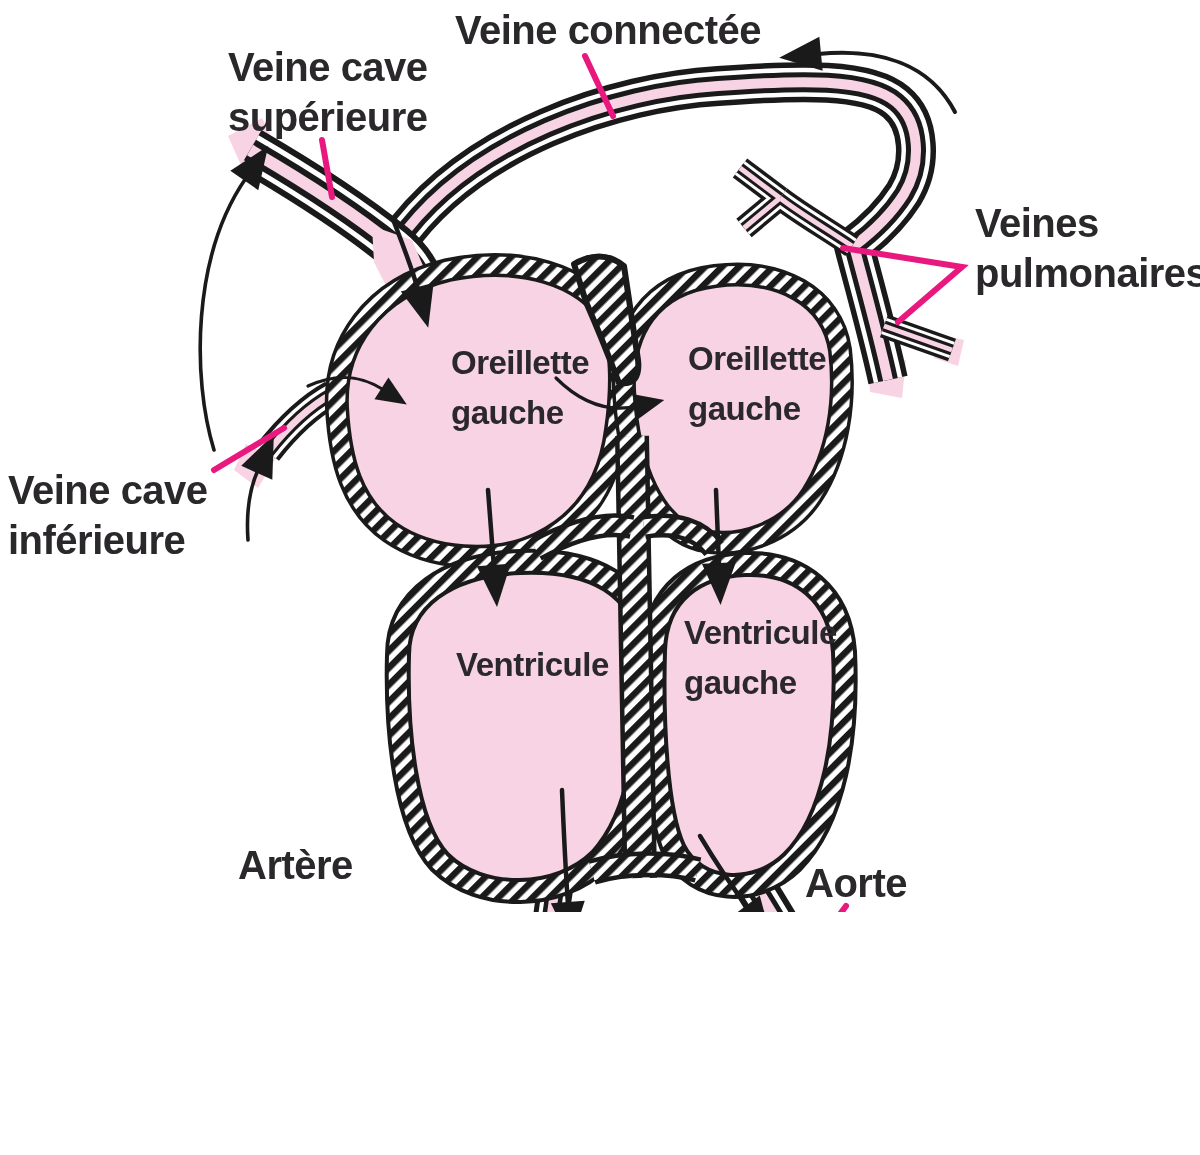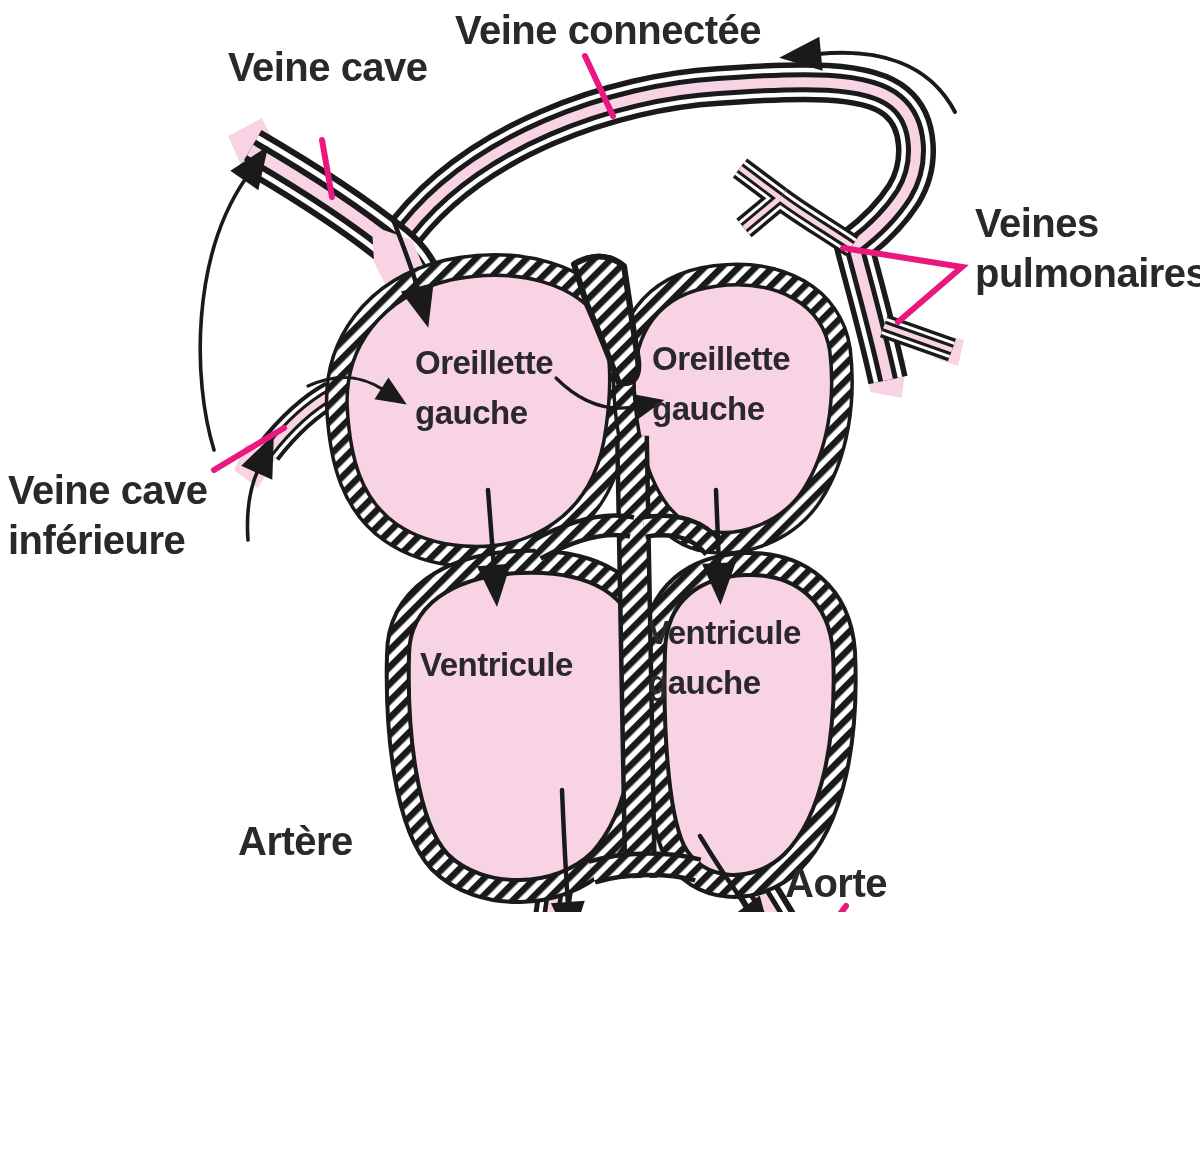--- a/index.html
+++ b/index.html
@@ -4,21 +4,21 @@
 <style>
   :root{
     --pink:#f7d3e4; --magenta:#e9187f; --line:#1a1a1a; --text:#2a282b; --bg:#ffffff;
   }
   html,body{margin:0;padding:0;background:var(--bg);}
   #stage{position:relative;width:1200px;height:912px;background:var(--bg);overflow:hidden;
          font-family:"Liberation Sans", sans-serif;}
   #stage svg{position:absolute;left:0;top:0;}
   .lbl{position:absolute;color:var(--text);font-weight:600;font-size:40px;line-height:50px;
        white-space:nowrap;letter-spacing:-0.5px;}
-  .lbl.small{font-size:33px;line-height:50px;}
+  .lbl.small{font-size:33px;line-height:50px;margin-left:36px;}
   .lbl div{white-space:nowrap;}
   
   .t  {fill:none;stroke-linecap:butt;stroke-linejoin:round;}
   .tk {stroke:var(--line);}
   .tw {stroke:#ffffff;}
   .tp {stroke:var(--pink);}
   .wall{fill:var(--pink);stroke-linejoin:round;}
   .spill{fill:var(--pink);stroke:none;}
   .shaft{fill:none;stroke:var(--line);stroke-linecap:round;}
   .leader{fill:none;stroke:var(--magenta);stroke-width:6;stroke-linecap:round;}
@@ -179,20 +179,21 @@
     <path class="leader" d="M 846,906 L 806,960"></path>
   </g>
 </svg>
 
 <div class="lbl" style="left:448px;top:5px;width:320px;text-align:center;">
   <div>Veine connectée</div>
 </div>
 
 <div class="lbl" style="left:228px;top:42px;">
   <div>Veine cave</div>
+  <div>supérieure</div>
 </div>
 
 <div class="lbl" style="left:975px;top:198px;">
   <div>Veines</div>
   <div>pulmonaires</div>
 </div>
 
 <div class="lbl" style="left:8px;top:465px;">
   <div>Veine cave</div>
   <div>inférieure</div>
@@ -210,21 +211,21 @@
 
 <div class="lbl small" style="left:420px;top:640px;">
   <div>Ventricule</div>
 </div>
 
 <div class="lbl small" style="left:648px;top:608px;">
   <div>Ventricule</div>
   <div>gauche</div>
 </div>
 
-<div class="lbl" style="left:238px;top:816px;">
+<div class="lbl" style="left:238px;top:840px;">
   <div>Artère</div>
 </div>
 
-<div class="lbl" style="left:785px;top:858px;">
+<div class="lbl" style="left:805px;top:858px;">
   <div>Aorte</div>
 </div>
 
 </div>
 
 </body></html>

